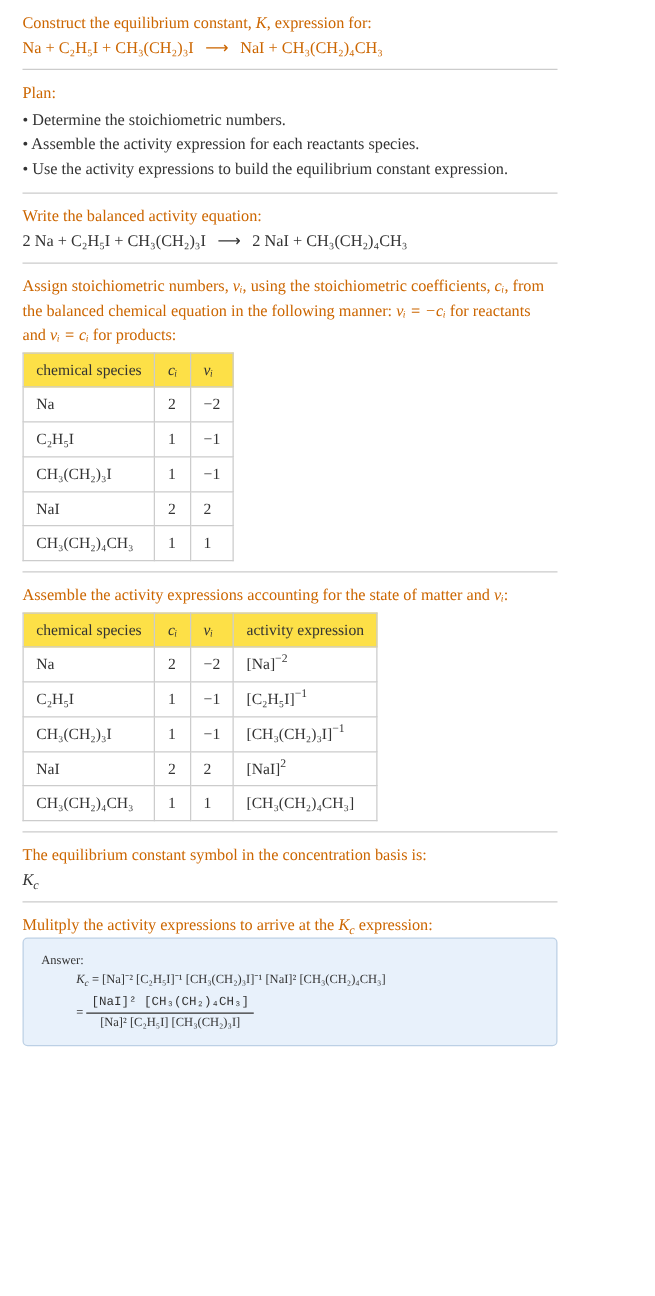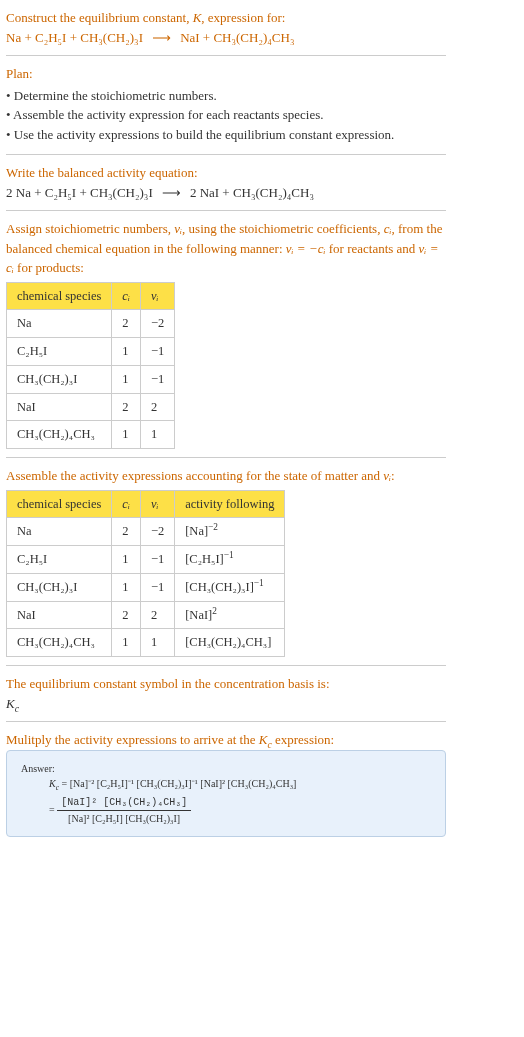--- a/index.html
+++ b/index.html
@@ -13,21 +13,21 @@
     margin:0;padding:0;
     background:#fff;
     color:var(--text);
     font-family:Georgia,'Times New Roman',serif;
     font-size:13px;
     line-height:1.5;
   }
   .page{
     width:456px;
     box-sizing:border-box;
-    padding:8px 10px 20px 6px;
+    padding:8px 10px 20px 18px;
   }
   .section{
     border-bottom:1px solid var(--line);
     padding:8px 0;
   }
   .section.no-top{padding-top:0;}
   .orange{color:var(--orange);}
   .eqline{white-space:nowrap;}
   .arrow{display:inline-block;margin:0 6px;}
   sub{font-size:0.75em;line-height:0;}
@@ -140,21 +140,21 @@
   <div class="section">
     <div class="orange">
       <span>Assemble the activity expressions accounting for the state of matter and </span><span class="italicsub">νᵢ</span><span>:</span>
     </div>
     <table class="data">
       <tbody>
           <tr>
         <th>chemical species</th>
         <th class="italicsub">cᵢ</th>
         <th class="italicsub">νᵢ</th>
-        <th>activity following</th>
+        <th>activity expression</th>
       </tr>
       <tr>
         <td>Na</td>
         <td>2</td>
         <td>−2</td>
         <td class="nowrap"><span>[Na]</span><sup>−2</sup></td>
       </tr>
       <tr>
         <td>C₂H₅I</td>
         <td>1</td>

